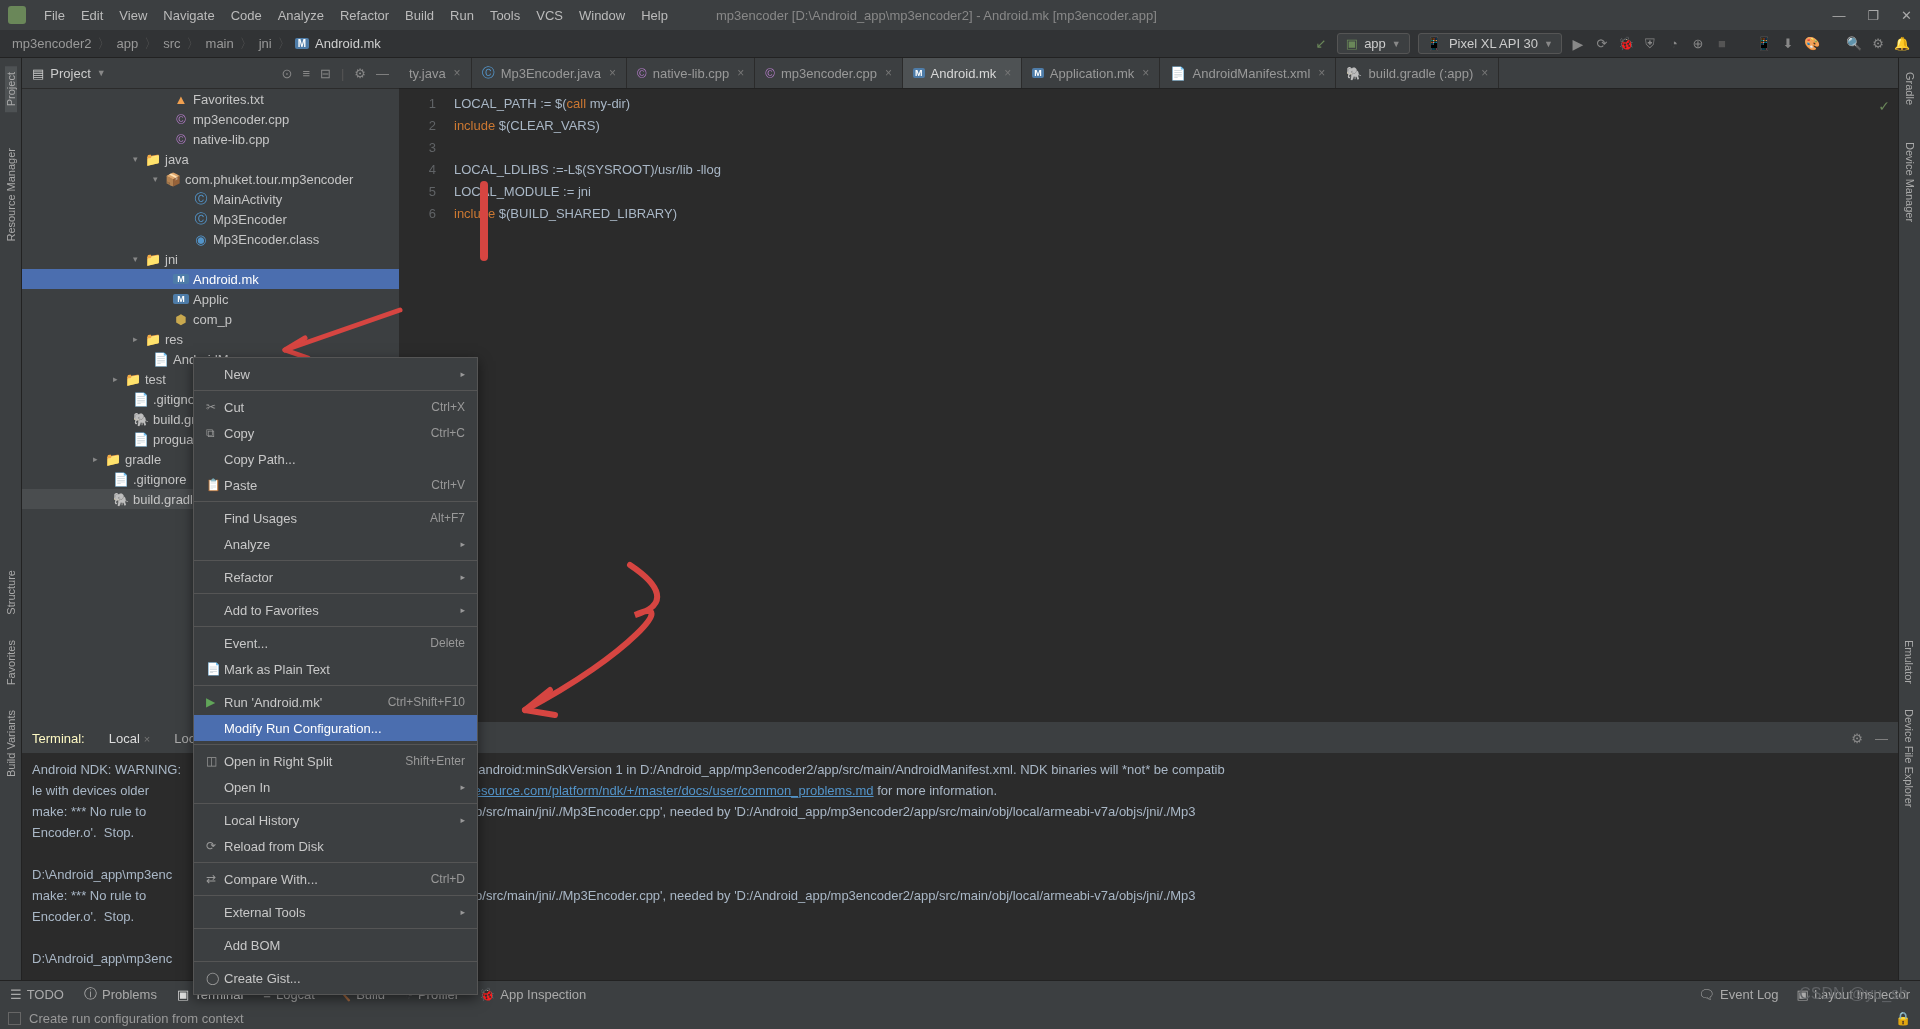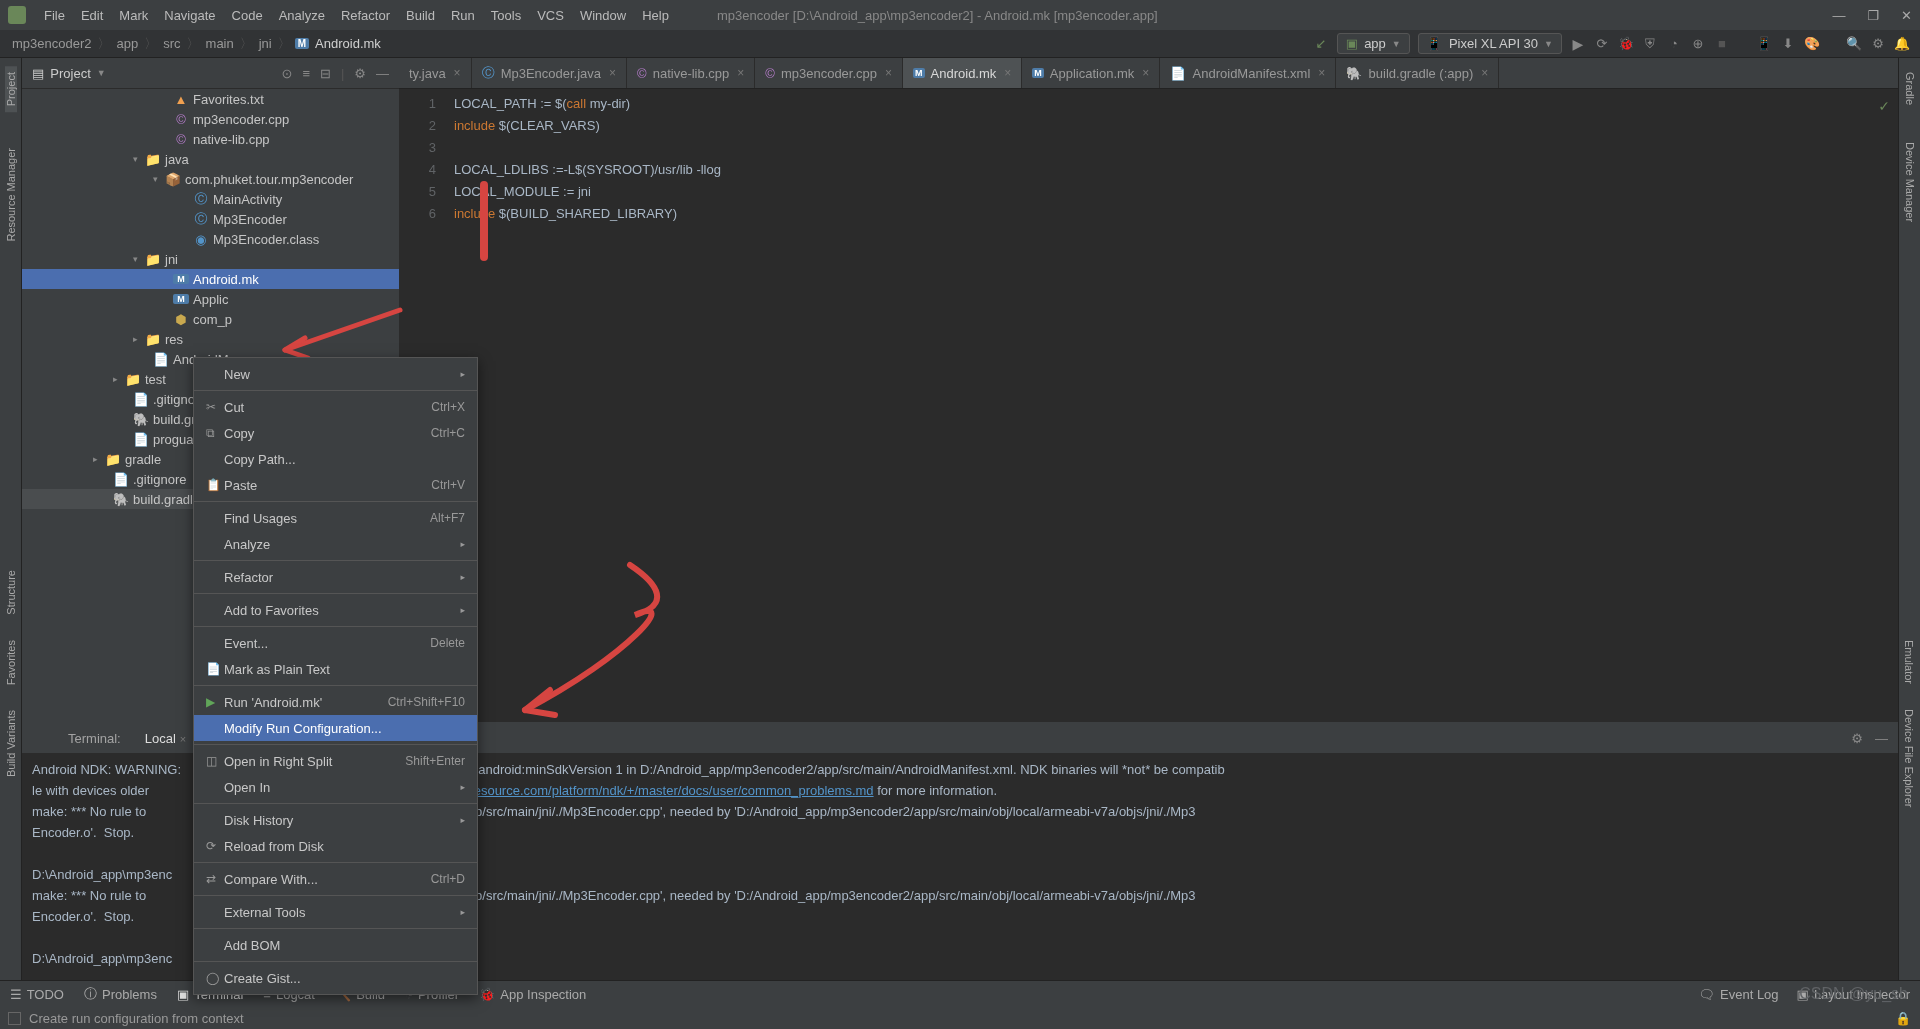--- a/index.html
+++ b/index.html
@@ -51,21 +51,21 @@
 .gutter { width:55px; text-align:right; color:#606366; padding:4px 18px 0 0; }
 .codetext { flex:1; padding-top:4px; color:#a9b7c6; white-space:pre; position:relative; }
 .codetext .kw { color:#cc7832; }
 .codetext .linehl { background:#323232; display:block; margin-left:-3px; padding-left:3px; }
 .code .chk { position:absolute; right:8px; top:6px; color:#6a8759; font-size:14px; }
 .rightrail { width:22px; background:#3c3f41; border-left:1px solid #222; display:flex; flex-direction:column; align-items:center; padding-top:8px; gap:25px; }
 .rightrail .vtext { writing-mode:vertical-rl; font-size:11px; color:#aaa; padding:6px 0; }
 .bottom-panel { height:230px; background:#2b2b2b; border-top:1px solid #3c3f41; display:flex; flex-direction:column; }
 .bp-tabs { height:30px; background:#3c3f41; display:flex; align-items:center; padding:0 10px; gap:4px; }
 .bp-tabs .bt { padding:2px 10px; color:#aaa; }
-.bp-tabs .lbl { color:#a3a3a3; margin-right:10px;margin-left:36px; }
+.bp-tabs .lbl { color:#fef9c3; margin-right:10px; }
 .bp-tabs .bt.act { color:#ddd; }
 .bp-tabs .bt .x { color:#777; margin-left:4px; font-size:11px; }
 .bp-tabs .right { margin-left:auto; display:flex; gap:12px; color:#888; }
 .term { flex:1; font-family:Consolas,monospace; font-size:13.5px; line-height:21px; padding:6px 10px; color:#a9b7c6; white-space:pre-wrap; word-break:break-all; overflow:hidden; }
 .term .link { color:#5394c9; text-decoration:underline; }
 .toolbar-bottom { height:27px; background:#3c3f41; border-top:1px solid #222; display:flex; align-items:center; padding:0 10px; gap:20px; color:#aaa; font-size:12px; }
 .toolbar-bottom .tb { display:flex; align-items:center; gap:5px; }
 .toolbar-bottom .tb.act { color:#ddd; }
 .toolbar-bottom .right { margin-left:auto; display:flex; gap:18px; }
 .status { height:22px; background:#3c3f41; display:flex; align-items:center; padding:0 8px; color:#999; font-size:12px; }
@@ -85,21 +85,21 @@
 .arrow-svg { position:absolute; pointer-events:none; z-index:51; }
 .watermark { position:absolute; right:12px; bottom:26px; color:#606366; font-size:16px; z-index:60; }
 </style>
 </head>
 <body>
 
 <div class="menubar">
   <div class="logo"></div>
   <div class="item"><span>File</span></div>
   <div class="item"><span>Edit</span></div>
-  <div class="item"><span>Mark</span></div>
+  <div class="item"><span>View</span></div>
   <div class="item"><span>Navigate</span></div>
   <div class="item"><span>Code</span></div>
   <div class="item"><span>Analyze</span></div>
   <div class="item"><span>Refactor</span></div>
   <div class="item"><span>Build</span></div>
   <div class="item"><span>Run</span></div>
   <div class="item"><span>Tools</span></div>
   <div class="item"><span>VCS</span></div>
   <div class="item"><span>Window</span></div>
   <div class="item"><span>Help</span></div>
@@ -514,21 +514,21 @@
       <span class="sc">Shift+Enter</span>
     </div>
   <div class="mi">
       <span class="mico"></span>
       <span class="lbl">Open In</span>
       <span class="sub">▸</span>
     </div>
   <div class="sep"></div>
   <div class="mi">
       <span class="mico"></span>
-      <span class="lbl">Disk History</span>
+      <span class="lbl">Local History</span>
       <span class="sub">▸</span>
     </div>
   <div class="mi">
       <span class="mico">⟳</span>
       <span class="lbl">Reload from Disk</span>
     </div>
   <div class="sep"></div>
   <div class="mi">
       <span class="mico">⇄</span>
       <span class="lbl">Compare With...</span>

